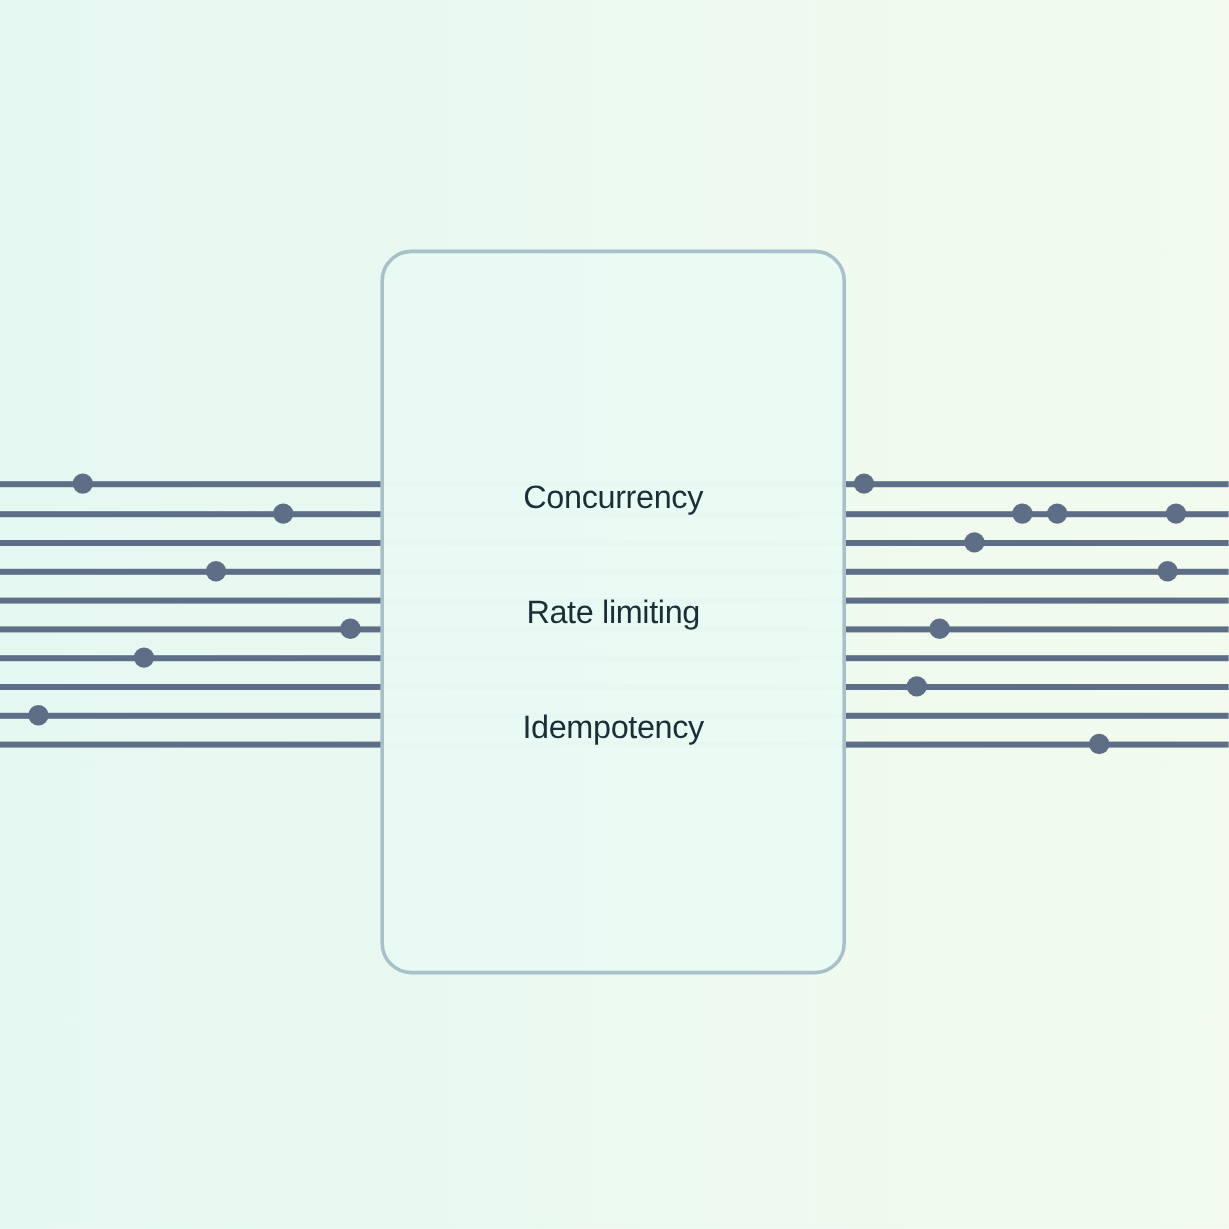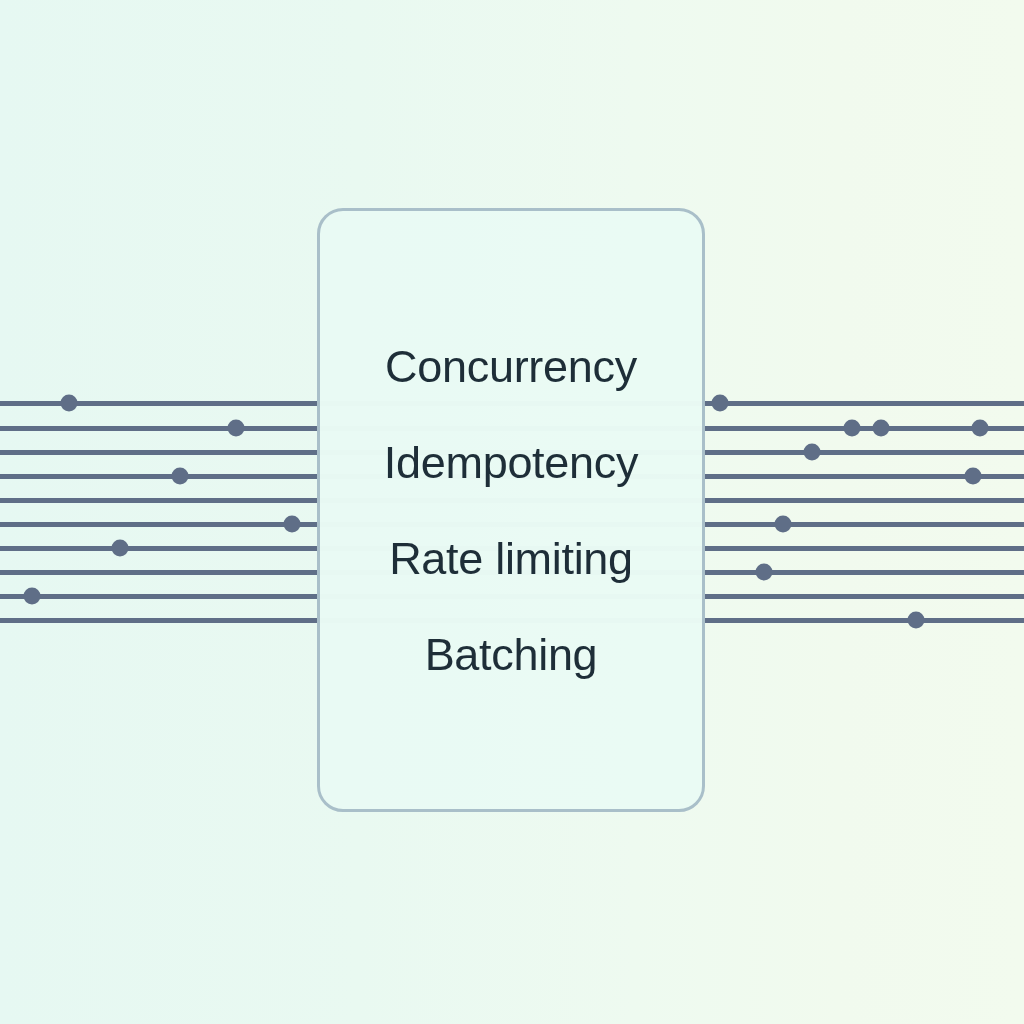--- a/index.html
+++ b/index.html
@@ -67,21 +67,21 @@
     border-radius: 26px;
     z-index: 3;
     display: flex;
     flex-direction: column;
     justify-content: center;
     align-items: center;
   }
 
   .card-item {
     color: #1e2e38;
-    font-size: 45px;
+    font-size: 27px;
     font-weight: 400;
     letter-spacing: -0.3px;
     line-height: 1;
     text-align: left;
     height: 96px;
     display: flex;
     align-items: center;
     justify-content: center;
     width: 100%;
   }
@@ -134,18 +134,17 @@
       <div class="lane right" style="top: 593.5px; width: 320px;"></div>
       <div class="dot" style="left: 32px; top: 596px;"></div>
       <div class="lane left" style="top: 617.5px; width: 320px;"></div>
       <div class="lane-mid" style="top: 617.5px; left: 320px; width: 384px;"></div>
       <div class="lane right" style="top: 617.5px; width: 320px;"></div>
       <div class="dot" style="left: 916px; top: 620px;"></div>
     </div>
 
   <div id="card">
     <div class="card-item">Concurrency</div>
+    <div class="card-item">Rate limiting</div>
     <div class="card-item">Idempotency</div>
-    <div class="card-item">Rate limiting</div>
-    <div class="card-item">Batching</div>
   </div>
 
 </div>
 
 </body></html>

